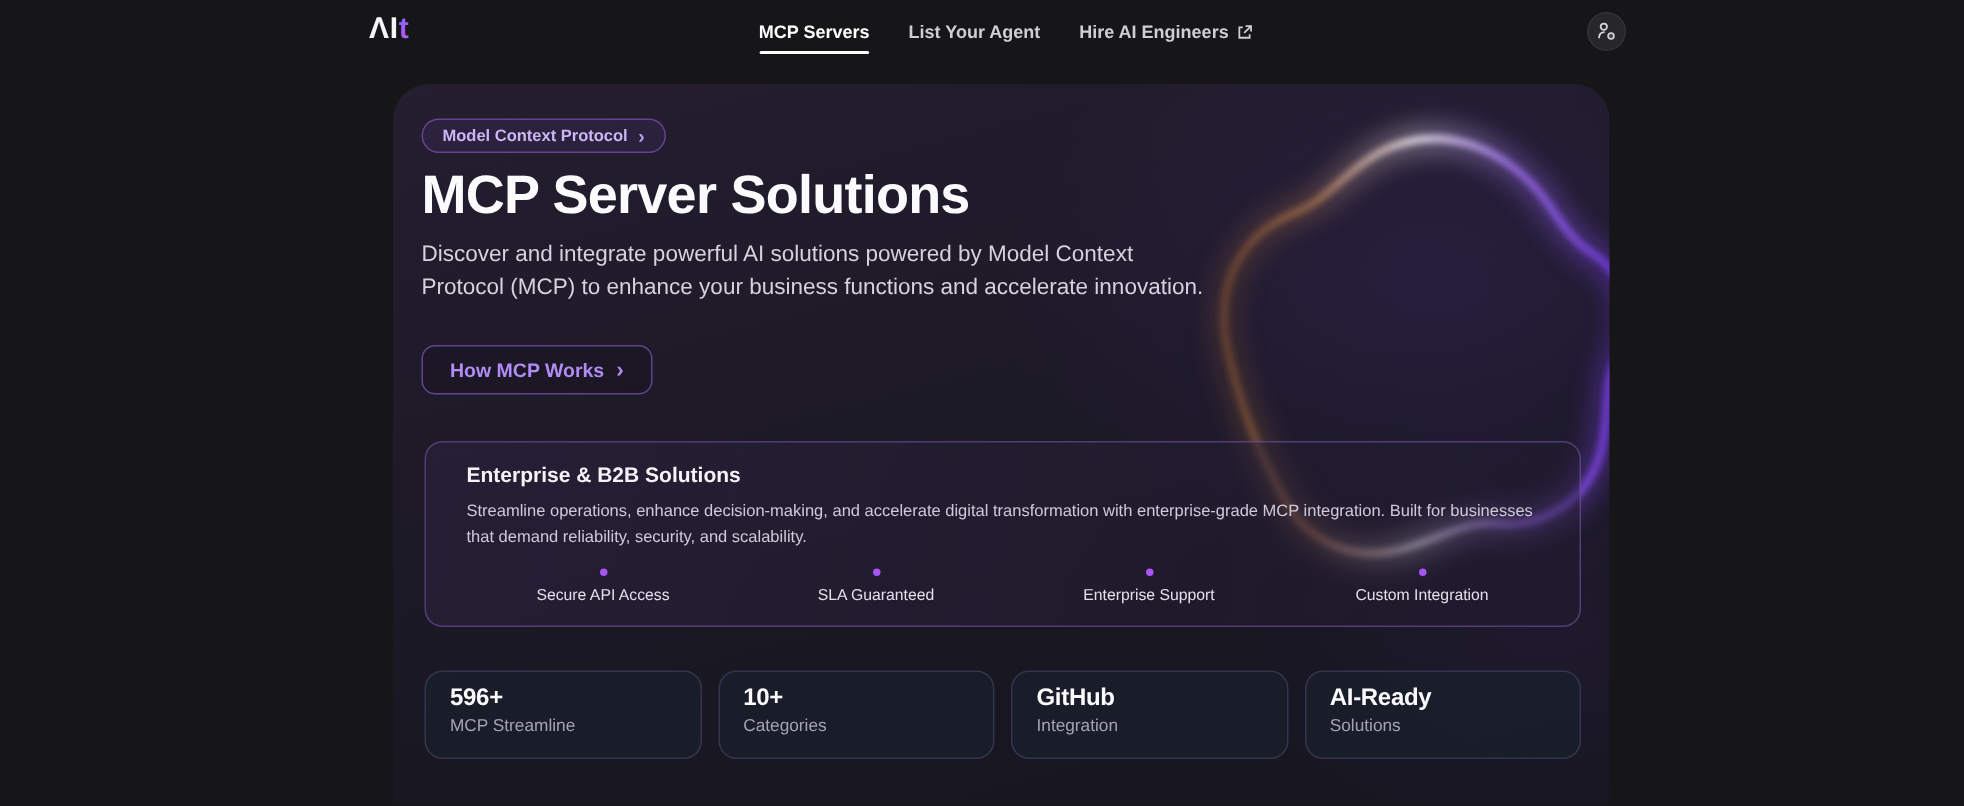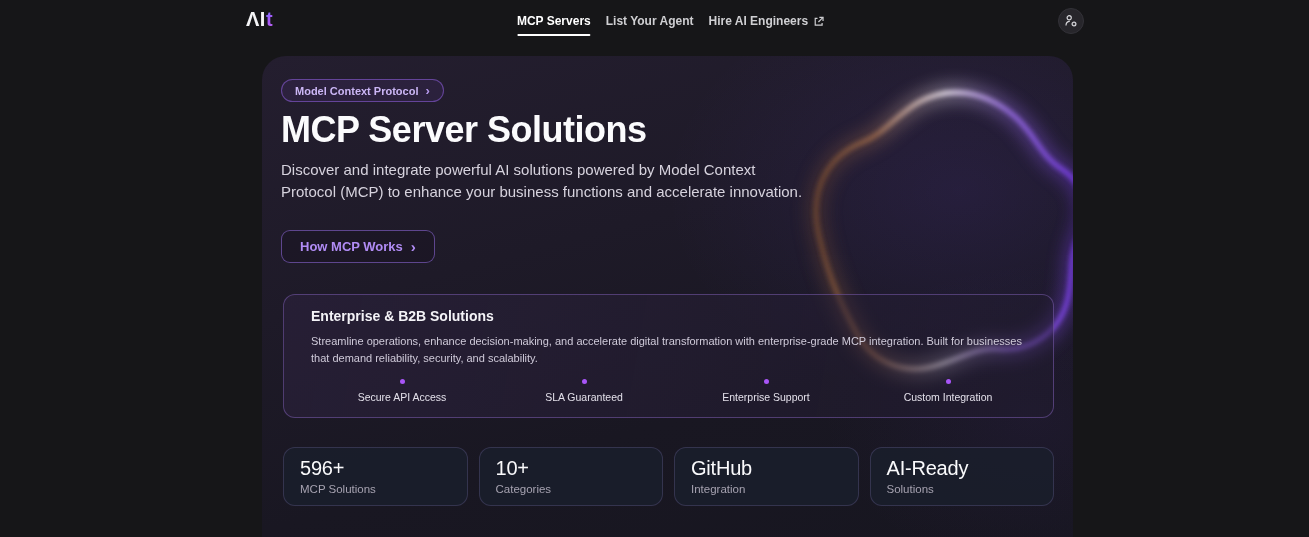--- a/index.html
+++ b/index.html
@@ -12,21 +12,21 @@
   }
 
   
   .header { position:absolute; top:0; left:0; width:1309px; height:42px; background:#161618; }
   .logo { position:absolute; left:246px; top:8px; font-size:20px; font-weight:bold; letter-spacing:.5px; cursor:pointer;text-align:center; }
   .logo .logo-main { color:#f5f5f7; }
   .logo .logo-accent {
     background:linear-gradient(135deg,#6b7cff 0%,#a855f7 55%,#c06df0 100%);
     -webkit-background-clip:text; background-clip:text; color:transparent;
   }
-  .nav { position:absolute; left:50%; top:0; transform:translateX(calc(-50% + 16px)); height:42px; display:flex; align-items:center; gap:15px; }
+  .nav { position:absolute; left:50%; top:0; transform:translateX(calc(-50% + 16px)); height:42px; display:flex; align-items:center; gap:26px; }
   .nav-item { font-size:12px; font-weight:bold; color:#cfcfd2; cursor:pointer; position:relative; height:42px; display:flex; align-items:center; gap:5px; white-space:nowrap; }
   .nav-item.active { color:#ffffff; }
   .nav-item.active::after { content:""; position:absolute; left:0; right:0; bottom:6px; height:2px; background:#ffffff; border-radius:1px; }
   .ext-icon { width:11px; height:11px; display:inline-block; }
   .account-btn { position:absolute; right:225px; top:8px; width:26px; height:26px; border-radius:50%; background:#27262b; border:1px solid #333238; display:flex; align-items:center; justify-content:center; cursor:pointer; }
 
   
   .main-panel {
     position:absolute; left:262px; top:56px; width:811px; height:481px;
     border-radius:24px 24px 0 0;
@@ -77,21 +77,21 @@
   .dot { width:5px; height:5px; border-radius:50%; background:#a855f7; flex:0 0 auto; }
 
   
   .stats-row { margin:29px 19px 0 21px; display:flex; gap:11px; }
   .stat-card {
     flex:1; height:59px; border-radius:12px;
     background:rgba(26,31,43,0.85);
     border:1px solid rgba(115,105,165,0.30);
     padding:9px 16px 0 16px; cursor:default;
   }
-  .stat-value { font-size:20px; font-weight:normal; color:#fafafc; letter-spacing:-0.2px; }
+  .stat-value { font-size:16px; font-weight:bold; color:#fafafc; letter-spacing:-0.2px; }
   .stat-label { margin-top:3px; font-size:11.5px; color:#a6a2b0; }
 </style>
 </head>
 <body>
 
 <div class="header">
   <div class="logo">
     <span class="logo-main">ΛI</span><span class="logo-accent">t</span>
   </div>
 
@@ -182,21 +182,21 @@
       <div class="feature">
         <span class="dot"></span>
         <span>Custom Integration</span>
       </div>
     </div>
   </div>
 
   <div class="stats-row">
     <div class="stat-card">
       <div class="stat-value">596+</div>
-      <div class="stat-label">MCP Solutions</div>
+      <div class="stat-label">MCP Streamline</div>
     </div>
     <div class="stat-card">
       <div class="stat-value">10+</div>
       <div class="stat-label">Categories</div>
     </div>
     <div class="stat-card">
       <div class="stat-value">GitHub</div>
       <div class="stat-label">Integration</div>
     </div>
     <div class="stat-card">

